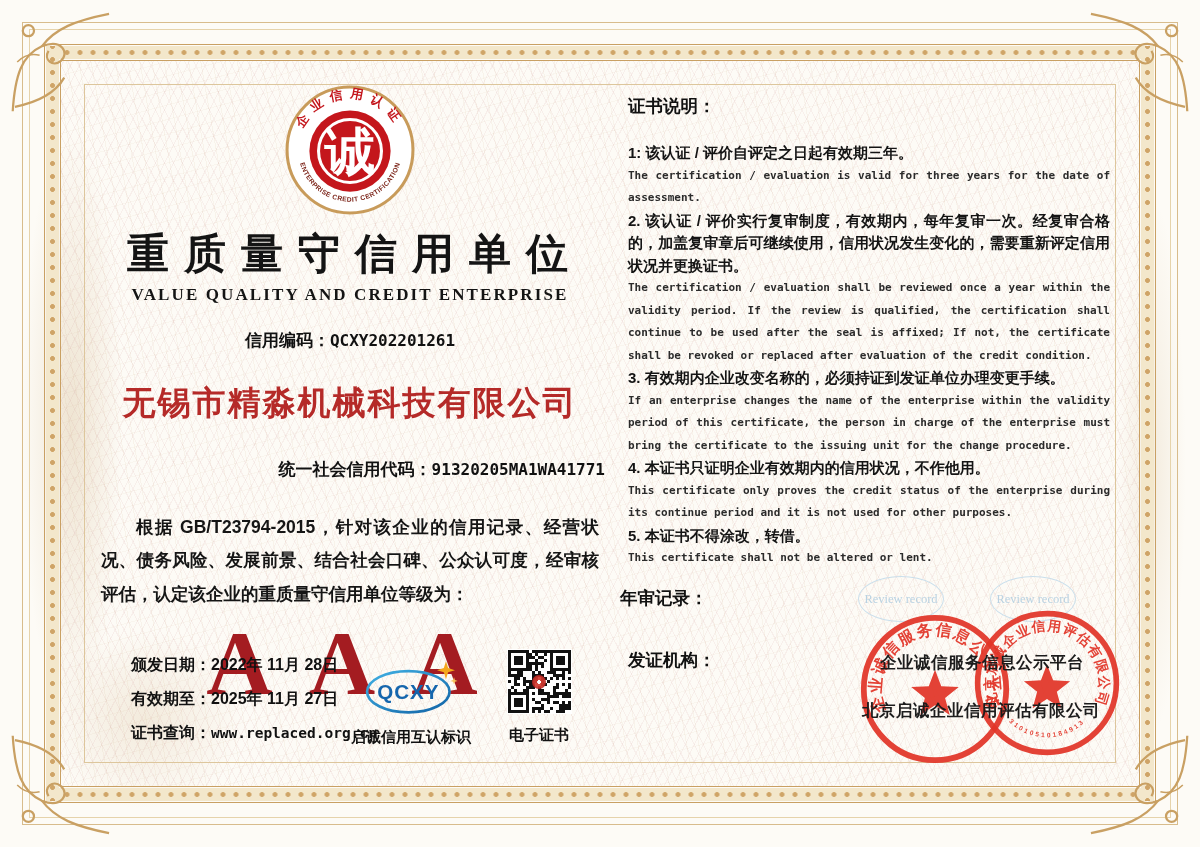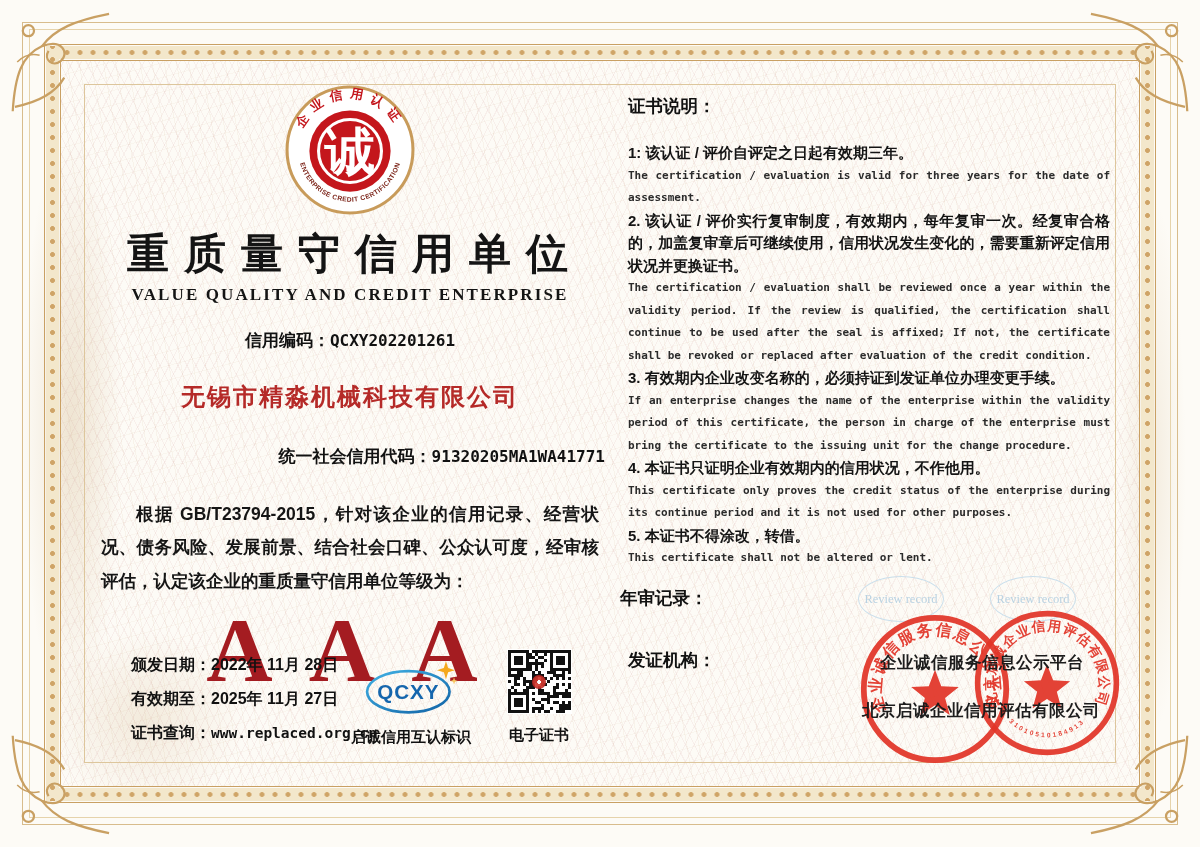--- a/index.html
+++ b/index.html
@@ -38,21 +38,21 @@
   .corner-tr{right:6px;top:6px;transform:scaleX(-1);}
   .corner-bl{left:6px;bottom:6px;transform:scaleY(-1);}
   .corner-br{right:6px;bottom:6px;transform:scale(-1,-1);}
   
   .left-col{position:absolute;left:95px;top:84px;width:510px;text-align:center;}
   .emblem{width:132px;height:132px;margin:0 auto 2px;}
   .cert-title{font-family:"Liberation Serif","DejaVu Serif",serif;font-weight:bold;font-size:42px;letter-spacing:15px;padding-left:10px;color:#141414;white-space:nowrap;margin-top:4px;}
   .cert-subtitle{font-family:Liberation Serif, serif;font-weight:bold;font-size:17px;letter-spacing:2.1px;color:#141414;margin-top:3px;white-space:nowrap;}
   .credit-line{font-size:17px;font-weight:bold;margin-top:24px;}
   .credit-line .code{font-family:"DejaVu Sans Mono",monospace;font-size:16px;}
-  .company-name{font-size:24px;font-weight:bold;color:#b52a28;letter-spacing:2px;margin-top:29px;}
+  .company-name{font-size:33px;font-weight:bold;color:#b52a28;letter-spacing:2px;margin-top:29px;}
   .uscc-line{font-size:17px;font-weight:bold;margin-top:32px;text-align:right;}
   .uscc-line .code{font-family:"DejaVu Sans Mono",monospace;font-size:16px;}
   .assess-par{font-size:17.5px;font-weight:600;line-height:1.9;text-align:justify;text-indent:2em;margin-top:30px;padding:0 6px;color:#151515;}
   .rating{font-family:"Liberation Serif","DejaVu Serif",serif;font-weight:bold;font-size:92px;letter-spacing:36px;padding-left:20px;color:#a41c21;margin-top:6px;line-height:1.0;}
   
   .left-footer{position:absolute;left:95px;top:655px;width:512px;display:flex;align-items:flex-start;}
   .dates{width:250px;padding-left:36px;box-sizing:border-box;}
   .date-row{font-size:16px;font-weight:bold;margin-bottom:13px;white-space:nowrap;}
   .date-row .val{font-family:"Liberation Sans",sans-serif;}
   .date-row .url{font-family:"DejaVu Sans Mono",monospace;font-size:14.5px;}

